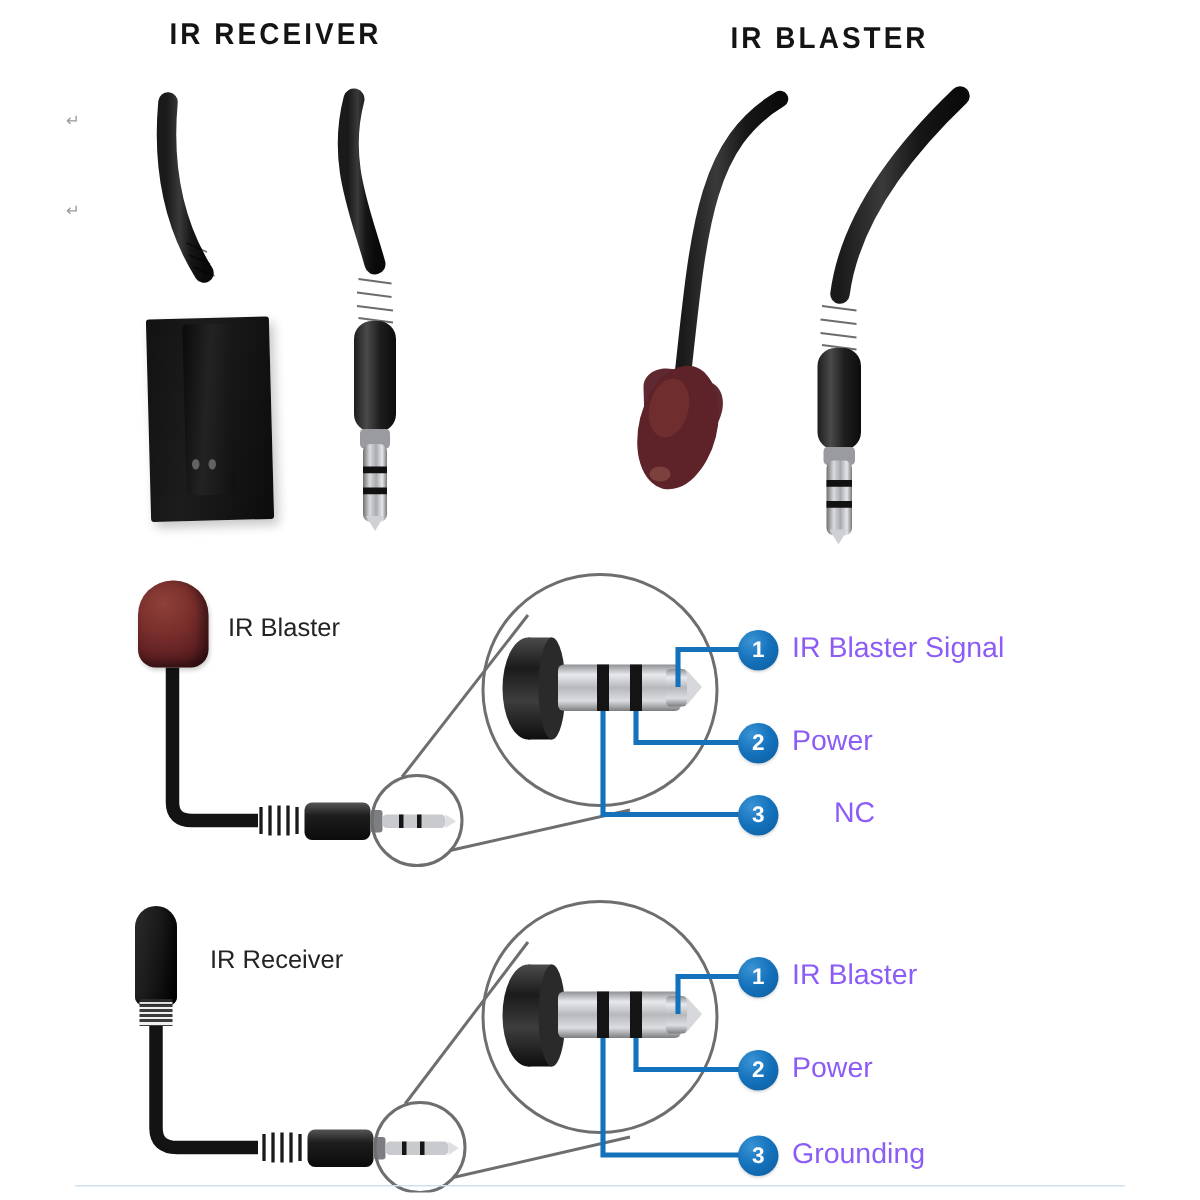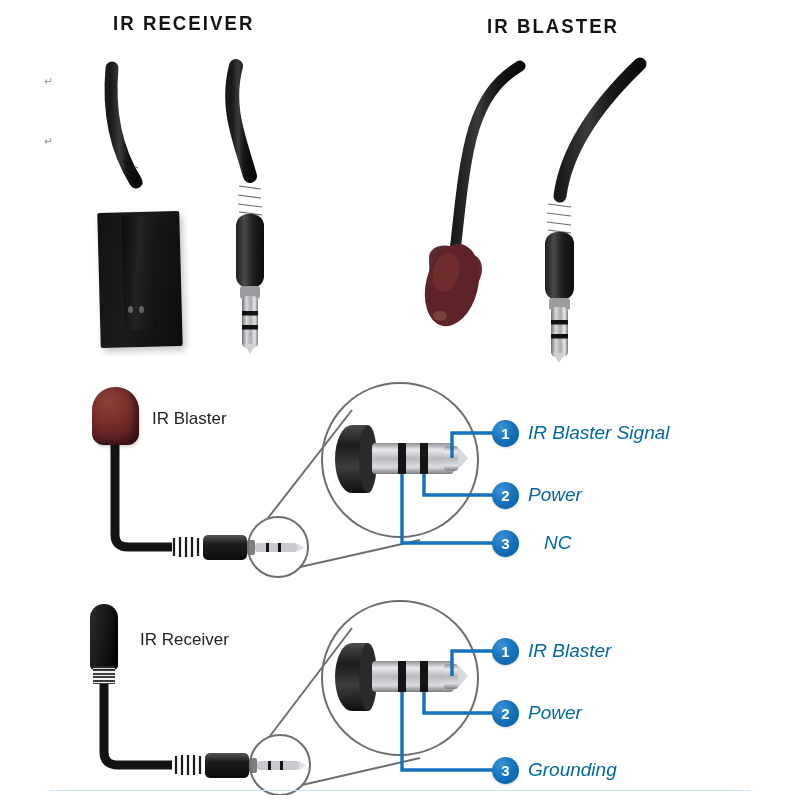--- a/index.html
+++ b/index.html
@@ -94,24 +94,23 @@
     background:radial-gradient(circle at 34% 28%, #3a93d4 0%, #1472bc 48%, #0d5b9b 100%);
     color:#fff;
     font-size:15px;font-weight:bold;
     font-family:"Liberation Sans", sans-serif;
     display:flex;align-items:center;justify-content:center;
     box-shadow:0 1px 2px rgba(0,0,0,.18);
   }
   .callout-text{
     position:absolute;
     font-size:19px;
-    color:#0369a1;
+    color:#8b5cf6;
     font-family:"Liberation Sans", sans-serif;
     white-space:nowrap;
-    font-style:italic;
   }
 
   .hairline{
     position:absolute;
     height:1px;background:#cfe0ef;
   }
 </style>
 </head>
 <body>
 
@@ -270,21 +269,21 @@
     </svg>
 
     
     <div class="badge" style="left:492px;top:45px;">1</div>
     <div class="callout-text" style="left:528px;top:47px;">IR Blaster Signal</div>
 
     <div class="badge" style="left:492px;top:107px;">2</div>
     <div class="callout-text" style="left:528px;top:109px;">Power</div>
 
     <div class="badge" style="left:492px;top:155px;">3</div>
-    <div class="callout-text" style="left:544px;top:157px;">NC</div>
+    <div class="callout-text" style="left:556px;top:157px;">NC</div>
   </div>
 
   <div class="diagram" style="left:0;top:590px;width:800px;height:205px;">
 
     <div class="rxd-head" style="left:90px;top:14px;"></div>
     <div class="rxd-neck" style="left:93px;top:76px;"></div>
 
     <div class="diag-label" style="left:140px;top:40px;">IR Receiver</div>
 
     <svg width="800" height="205">

